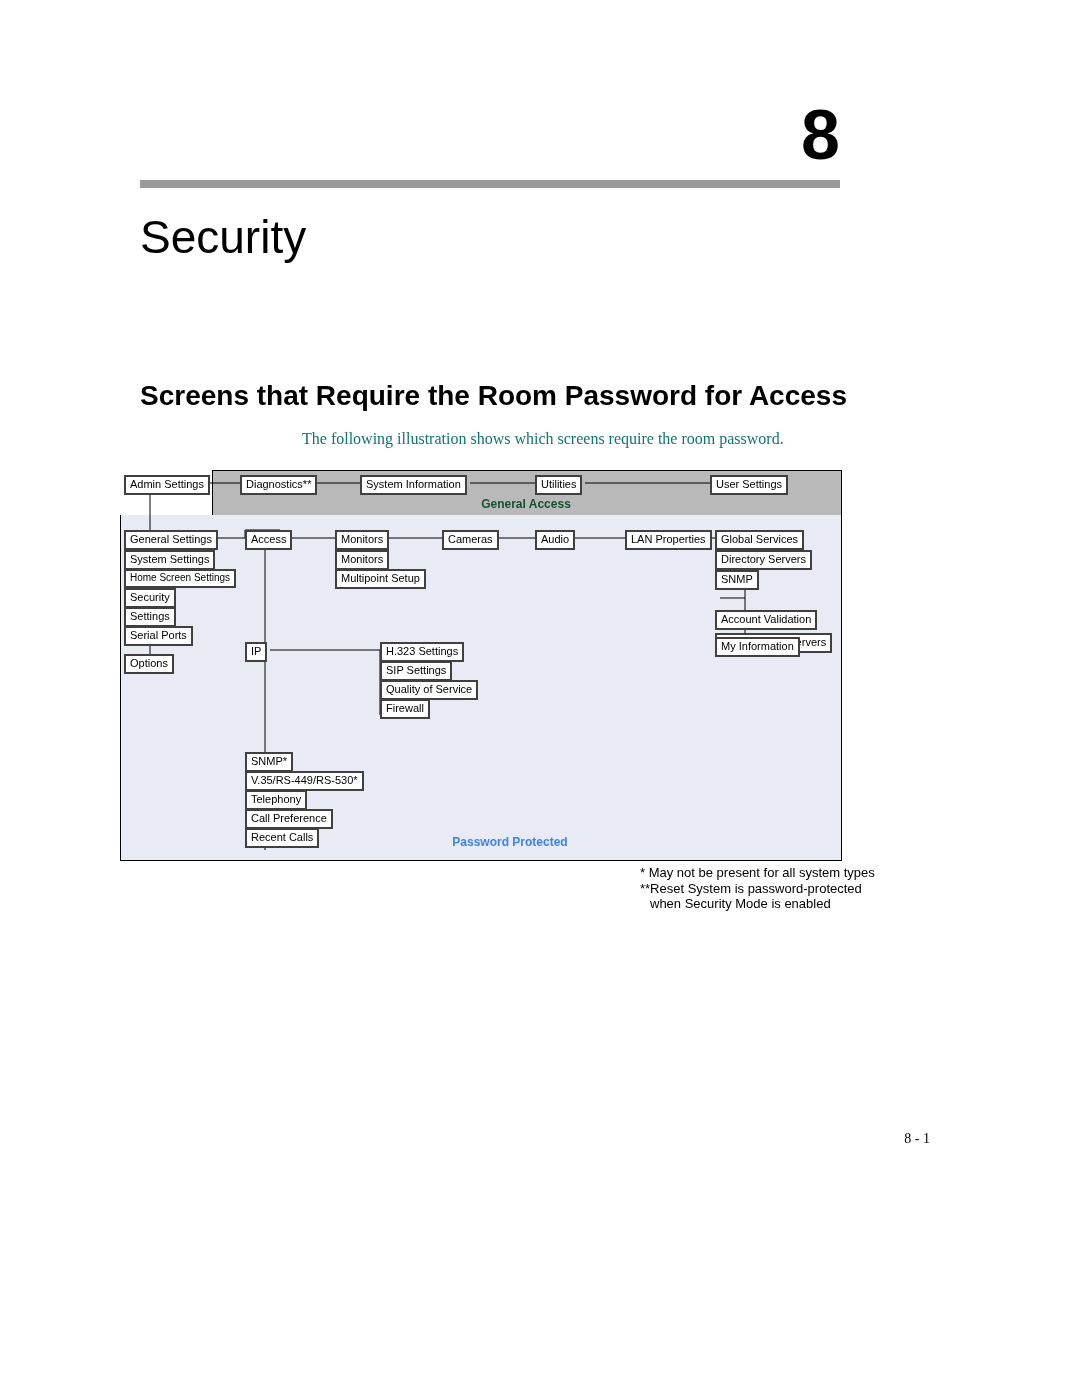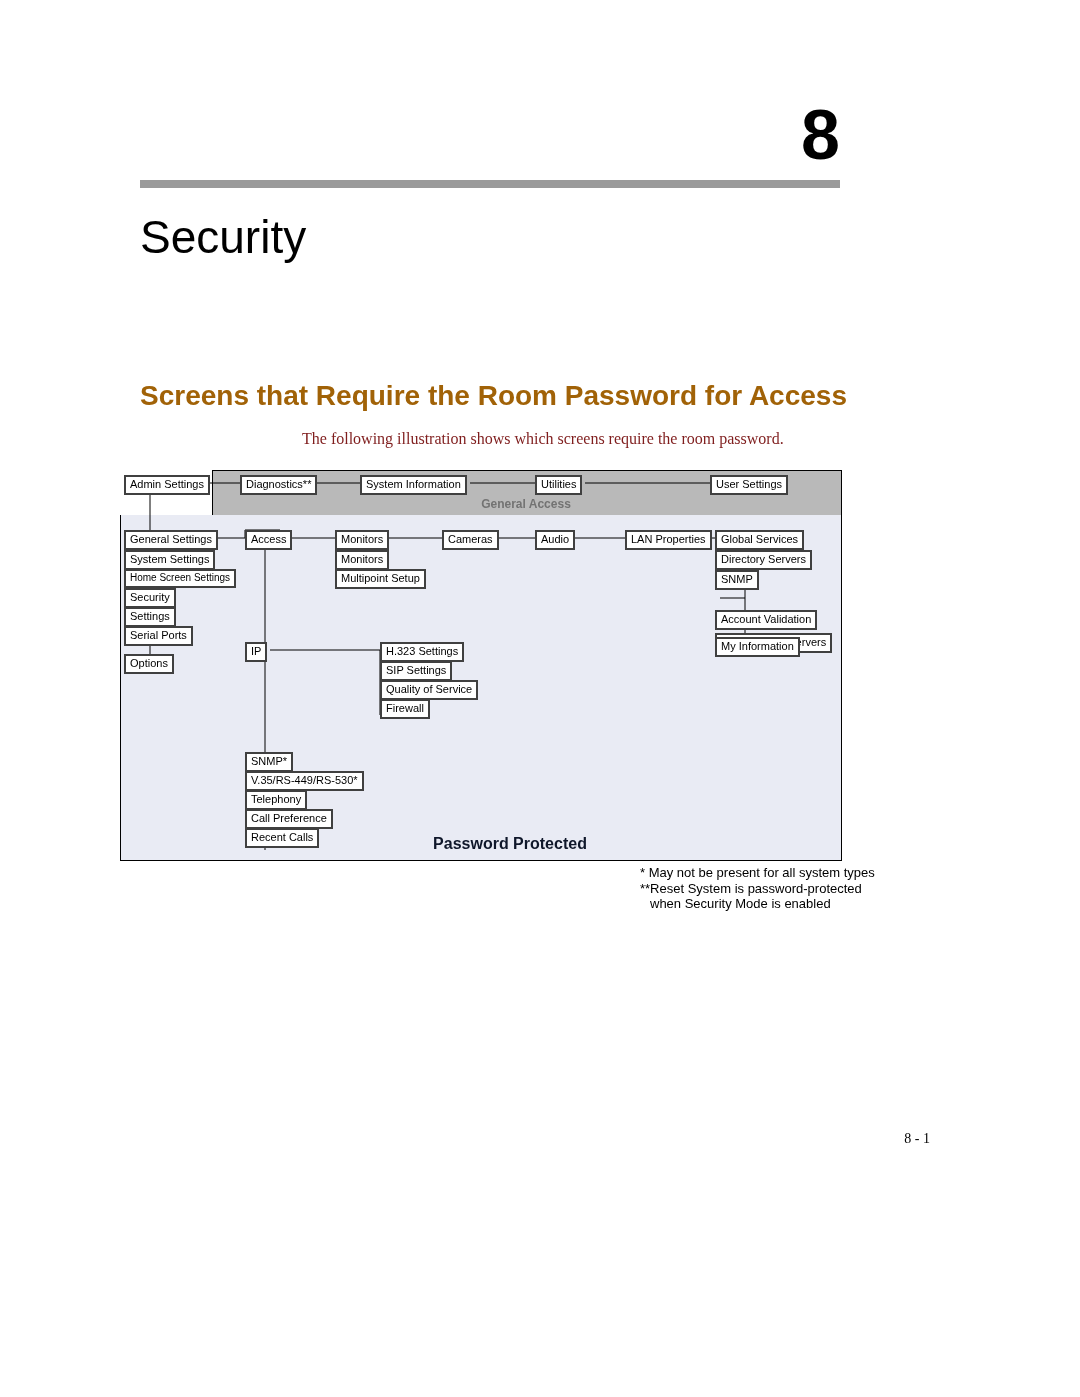--- a/index.html
+++ b/index.html
@@ -37,30 +37,30 @@
     font-weight: 400;
     color: #000;
   }
   .section-title {
     position: absolute;
     left: 140px;
     top: 380px;
     font-family: "Trebuchet MS", "Gill Sans", sans-serif;
     font-size: 28px;
     font-weight: bold;
-    color: #a16207;
+    color: #000000;
   }
   .intro {
     position: absolute;
     left: 302px;
     top: 430px;
     width: 540px;
     font-family: "Book Antiqua", Georgia, serif;
     font-size: 16px;
-    color: #7f1d1d;
+    color: #0f766e;
   }
   .diagram {
     position: absolute;
     left: 120px;
     top: 470px;
     width: 720px;
     height: 390px;
   }
   .general-access-bar {
     position: absolute;
@@ -72,41 +72,41 @@
     border: 1px solid #000;
   }
   .general-access-label {
     position: absolute;
     left: 92px;
     top: 27px;
     width: 628px;
     text-align: center;
     font-size: 12px;
     font-weight: bold;
-    color: #737373;
+    color: #14532d;
   }
   .protected-area {
     position: absolute;
     left: 0;
     top: 45px;
     width: 720px;
     height: 345px;
     background: #e9ebf4;
     border: 1px solid #000;
     border-top: none;
   }
   .protected-label {
     position: absolute;
     left: 0;
     top: 365px;
     width: 780px;
     text-align: center;
-    font-size: 16px;
+    font-size: 12px;
     font-weight: bold;
-    color: #0f172a;
+    color: #3b82f6;
   }
   .node {
     position: absolute;
     background: #fff;
     border: 2px solid #404040;
     font-size: 11px;
     line-height: 1.05;
     padding: 2px 4px;
     white-space: nowrap;
     box-sizing: border-box;

